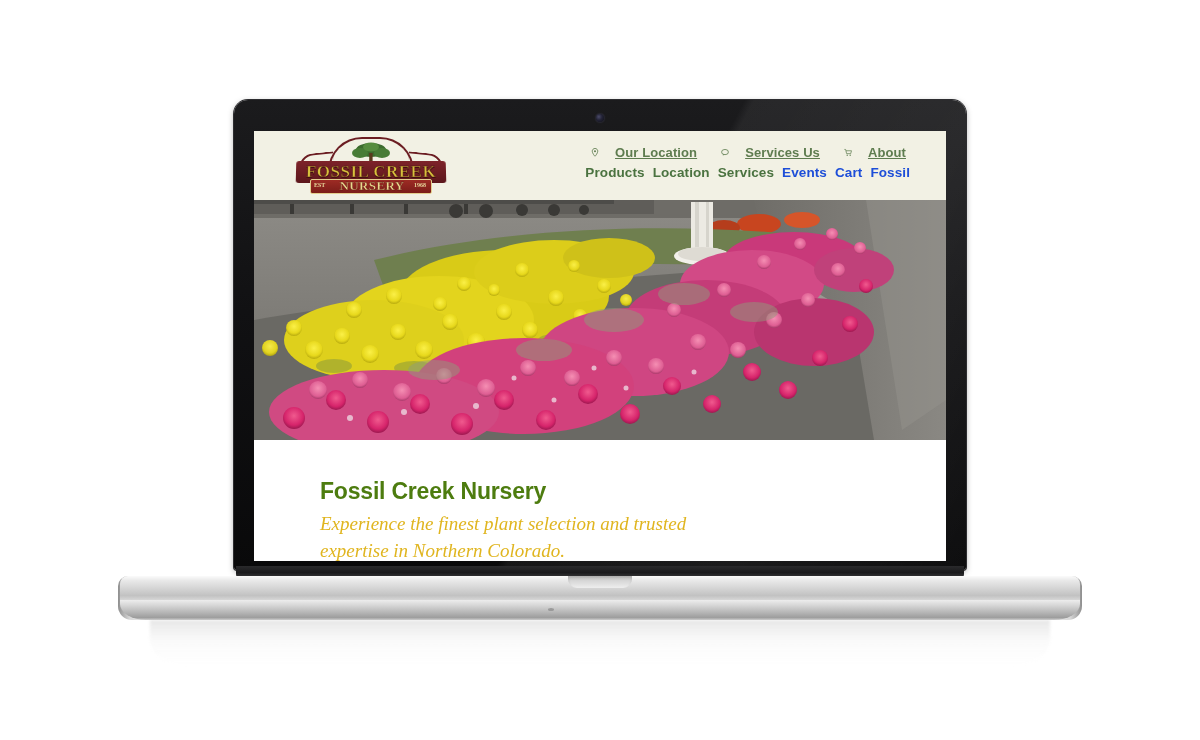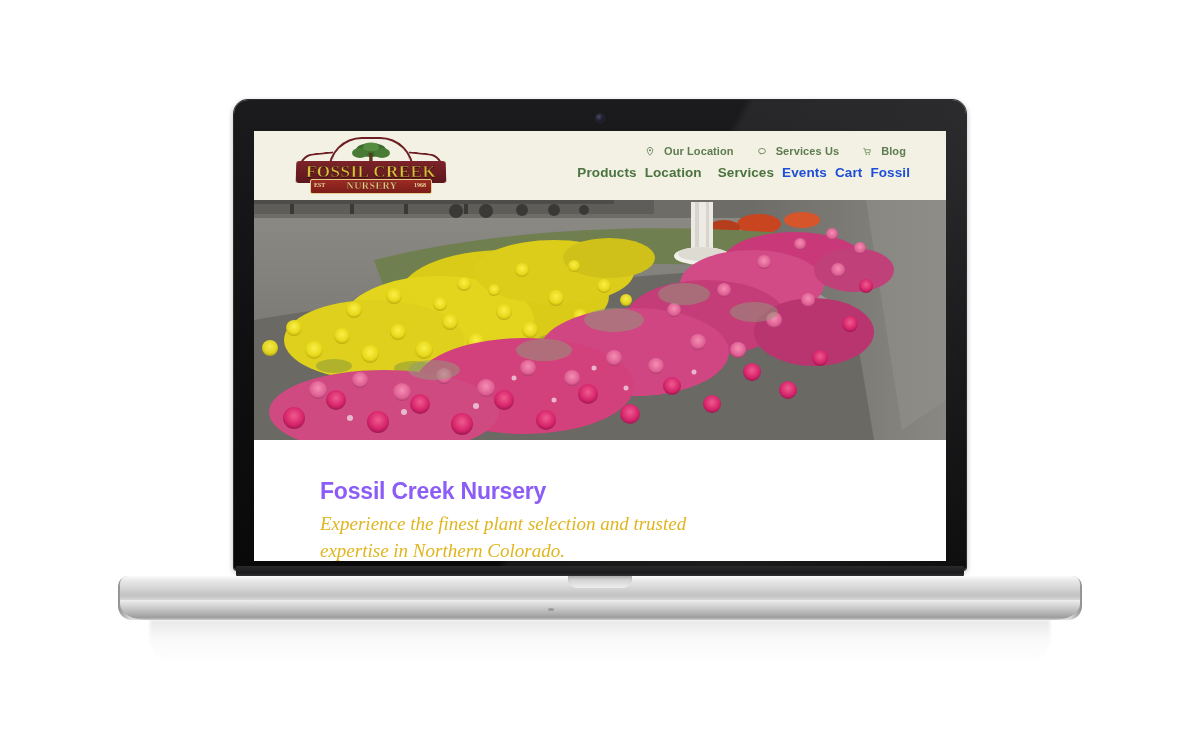--- a/index.html
+++ b/index.html
@@ -128,67 +128,67 @@
   .logo-ribbon {
     position:absolute; left:14px; top:42px; width:122px; height:15px;
     background: linear-gradient(180deg,#9d2b24 0%,#7b1d19 100%);
     border: 1.5px solid #e3cf8e;
     border-radius:2px;
   }
   .logo-ribbon-text {
     position:absolute; left:0; top:0; width:122px; height:16px;
     line-height:12px; text-align:center;
     font-family:"Liberation Serif", serif; font-weight:bold;
-    font-size:10px; color:#e9d98f; letter-spacing:0.4px;
+    font-size:13px; color:#e9d98f; letter-spacing:0.4px;
     -webkit-text-stroke:0.3px #5d130f;
   }
   .logo-est, .logo-year {
     position:absolute; top:45px; font-family:"Liberation Serif",serif;
     font-size:6px; font-weight:bold; color:#e7d79a;
   }
   .logo-est { left:18px; }
   .logo-year { left:118px; }
 
   .util-nav {
     position:absolute; right:40px; top:14px;
     display:flex; gap:24px; align-items:center;
   }
   .util-item {
-    display:flex; align-items:center; gap:10px;
-    font-size:11px; font-weight:bold; color:#5e7c4f;
-    letter-spacing:0.1px; white-space:nowrap;
+    display:flex; align-items:center; gap:16px;
+    font-size:13px; font-weight:bold; color:#5e7c4f;
+    letter-spacing:0.1px; white-space:nowrap;text-decoration:underline;
   }
   .util-icon { width:8px; height:9px; display:block; }
 
   .main-nav {
     position:absolute; right:36px; top:34px;
     display:flex; gap:8px; align-items:baseline;
   }
   .nav-item {
     font-size:13.5px; font-weight:bold; color:#1d4ed8;
     letter-spacing:0.1px; white-space:nowrap;
   }
   .nav-item.strong { color:#4b7340; }
-  .nav-item.half { color:#4b7340;margin-left:8px; }
+  .nav-item.half { color:#4b7340; }
 
   
   .hero {
     position:absolute; left:0; top:69px; width:692px; height:361px;
     overflow:hidden;
   }
   .hero-photo { position:absolute; left:0; top:0; width:692px; height:240px; }
 
   
   .content-band {
     position:absolute; left:24px; top:263px; width:671px; height:167px;
     background:#ffffff;
   }
   .hero-title {
     position:absolute; left:42px; top:15px;
-    font-size:23px; font-weight:bold; color:#8b5cf6; letter-spacing:-0.2px;
+    font-size:23px; font-weight:bold; color:#4d7c0f; letter-spacing:-0.2px;
     white-space:nowrap;
   }
   .hero-sub {
     position:absolute; left:42px; top:48px; width:400px;
     font-family:"Liberation Serif", serif;
     font-style:italic; font-size:19px; line-height:1.42;
     color:#e0b51f;
   }
 </style>
 </head>
@@ -243,21 +243,21 @@
               <path d="M3.2 7.3 L2.4 9.6 L4.9 7.8 Z" fill="#5e7c4f"></path>
             </svg>
             <span>Services Us</span>
           </a>
           <a class="util-item">
             <svg class="util-icon" viewBox="0 0 11 10">
               <path d="M0.5 0.8 H2.2 L3.6 6.6 H9.2 L10.3 2.6 H2.8" fill="none" stroke="#5e7c4f" stroke-width="1"></path>
               <circle cx="4.4" cy="8.8" r="0.9" fill="#5e7c4f"></circle>
               <circle cx="8.5" cy="8.8" r="0.9" fill="#5e7c4f"></circle>
             </svg>
-            <span>Blog</span>
+            <span>About</span>
           </a>
         </div>
 
         <div class="main-nav">
           <a class="nav-item strong">Products</a>
           <a class="nav-item strong">Location</a>
           <a class="nav-item half">Services</a>
           <a class="nav-item">Events</a>
           <a class="nav-item">Cart</a>
           <a class="nav-item">Fossil</a>

